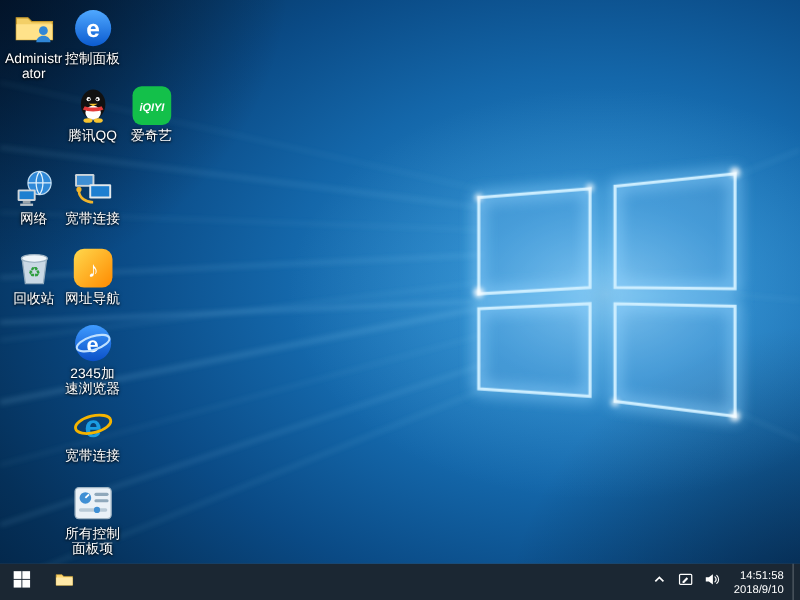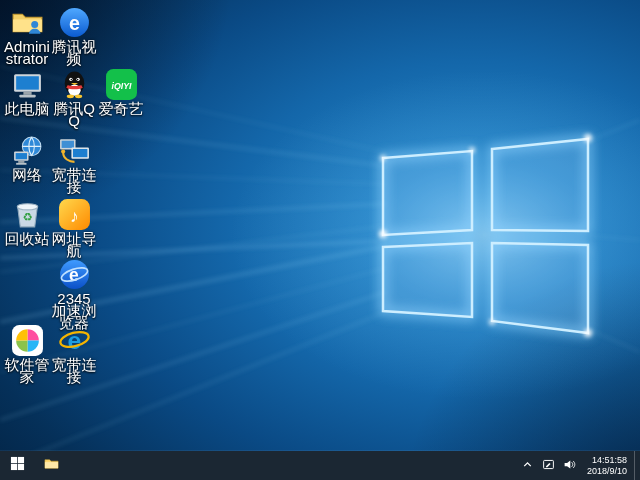--- a/index.html
+++ b/index.html
@@ -9,21 +9,21 @@
     background:
       radial-gradient(circle 430px at -4% -6%, rgba(2,12,28,.85), rgba(2,12,28,0) 60%),
       radial-gradient(circle 430px at 103% 108%, rgba(2,12,28,.6), rgba(2,12,28,0) 60%),
       radial-gradient(ellipse 640px 430px at 74% 47%, #2e94d6 0%, #1467aa 38%, #0a4a85 60%, #053059 82%, #02203f 100%);
   }
   .wallpaper-svg{position:absolute;left:0;top:0;z-index:0;}
   
   .dicon{position:absolute;width:46px;text-align:center;z-index:2;cursor:default;}
   .art{width:33px;height:33px;margin:0 auto;}
   .art svg{width:100%;height:100%;display:block;}
-  .dlabel{margin-top:2px;font-size:15px;line-height:12px;color:#fff;
+  .dlabel{margin-top:2px;font-size:11px;line-height:12px;color:#fff;
     text-shadow:0 1px 2px rgba(0,0,0,.95),0 0 3px rgba(0,0,0,.7);word-break:break-all;}
   
   .taskbar{position:absolute;left:0;bottom:0;width:640px;height:29px;background:#1b2733;
     z-index:5;display:flex;align-items:flex-start;box-shadow:0 -1px 0 rgba(255,255,255,.06);}
   .tb-btn{width:34px;height:29px;display:flex;align-items:center;justify-content:center;}
   .tb-btn svg{width:15px;height:15px;}
   .tray{margin-left:auto;display:flex;align-items:center;height:100%;}
   .tray-btn{width:21px;height:29px;display:flex;align-items:center;justify-content:center;}
   .tray-btn svg{width:13px;height:13px;}
   .clock{color:#fff;font-size:9px;line-height:10.5px;text-align:right;padding:0 7px;}
@@ -109,35 +109,24 @@
           <defs>
             <linearGradient id="gnav" x1="0" y1="0" x2="0" y2="1">
               <stop offset="0" stop-color="#4fa8ff"></stop>
               <stop offset="1" stop-color="#0b5bd0"></stop>
             </linearGradient>
           </defs>
           <circle cx="16" cy="16" r="14" fill="url(#gnav)"></circle>
           <text x="16" y="23" font-size="19" font-weight="bold" fill="#fff" text-anchor="middle">e</text>
         </svg>
     </div>
-    <div class="dlabel">腾讯视频</div>
-  </div>
-
-
-  <div class="dicon" style="left:4px;top:68px">
-    <div class="art">
-      <svg viewBox="0 0 32 32">
-          <rect x="3" y="6" width="26" height="17" rx="1.5" fill="#cfd6db"></rect>
-          <rect x="5" y="8" width="22" height="13" fill="#1d7fd0"></rect>
-          <rect x="12" y="23" width="8" height="3" fill="#9aa4ab"></rect>
-          <rect x="8" y="26" width="16" height="2.5" rx="1" fill="#b9c2c8"></rect>
-        </svg>
-    </div>
-    <div class="dlabel">此电脑</div>
-  </div>
+    <div class="dlabel">控制面板</div>
+  </div>
+
+
 
   <div class="dicon" style="left:51px;top:68px">
     <div class="art">
       <svg viewBox="0 0 32 32">
           <ellipse cx="16" cy="15" rx="9.5" ry="11.5" fill="#111"></ellipse>
           <ellipse cx="16" cy="21.5" rx="6" ry="5.5" fill="#fff"></ellipse>
           <circle cx="12.5" cy="11" r="1.6" fill="#fff"></circle>
           <circle cx="19.5" cy="11" r="1.6" fill="#fff"></circle>
           <circle cx="12.9" cy="11.2" r=".7"></circle>
           <circle cx="19.1" cy="11.2" r=".7"></circle>
@@ -226,44 +215,46 @@
             </linearGradient>
           </defs>
           <circle cx="16" cy="16" r="14" fill="url(#g25)"></circle>
           <text x="15.5" y="22.5" font-size="17" font-weight="bold" fill="#fff" text-anchor="middle">e</text>
           <ellipse cx="16" cy="16" rx="13.2" ry="5.2" fill="none" stroke="#bfe0ff" stroke-width="1.6" transform="rotate(-18 16 16)"></ellipse>
         </svg>
     </div>
     <div class="dlabel">2345加速浏览器</div>
   </div>
 
-  <div class="dicon" style="left:4px;top:324px">
-    <div class="art">
-      <svg viewBox="0 0 32 32">
-          <rect x="1" y="1" width="30" height="30" rx="7" fill="#fff"></rect>
-          <path d="M16 16L16 5A11 11 0 0 1 27 16z" fill="#ff4fa0"></path>
-          <path d="M16 16h11a11 11 0 0 1-11 11z" fill="#29b6f6"></path>
-          <path d="M16 16v11A11 11 0 0 1 5 16z" fill="#8bc34a"></path>
-          <path d="M16 16H5A11 11 0 0 1 16 5z" fill="#ffc107"></path>
-        </svg>
-    </div>
-    <div class="dlabel">软件管家</div>
-  </div>
 
   <div class="dicon" style="left:51px;top:324px">
     <div class="art">
       <svg viewBox="0 0 32 32">
           <text x="16" y="24.5" font-size="24" font-weight="bold" fill="#1b9de2" text-anchor="middle">e</text>
           <ellipse cx="16" cy="15" rx="14" ry="6.5" fill="none" stroke="#f5b400" stroke-width="2.2" transform="rotate(-14 16 15)"></ellipse>
         </svg>
     </div>
     <div class="dlabel">宽带连接</div>
   </div>
 
 
+  <div class="dicon" style="left:51px;top:386px">
+    <div class="art">
+      <svg viewBox="0 0 32 32">
+          <rect x="2" y="4" width="28" height="24" rx="3" fill="#eaf1f7" stroke="#9fb4c4"></rect>
+          <circle cx="10" cy="12" r="4.5" fill="#3f8fd4"></circle>
+          <path d="M10 12l2.8-2.8" stroke="#fff" stroke-width="1.4"></path>
+          <rect x="17" y="8" width="11" height="2.4" rx="1.2" fill="#8fa8bb"></rect>
+          <rect x="17" y="13" width="11" height="2.4" rx="1.2" fill="#8fa8bb"></rect>
+          <rect x="5" y="20" width="22" height="2.6" rx="1.3" fill="#b9cad7"></rect>
+          <circle cx="19" cy="21.3" r="2.4" fill="#3f8fd4"></circle>
+        </svg>
+    </div>
+    <div class="dlabel">所有控制面板项</div>
+  </div>
 
   <div class="taskbar">
 
     <div class="tb-btn">
       <span>
         <svg viewBox="0 0 16 16" width="15" height="15">
             <rect x="1" y="1" width="6.6" height="6.6" fill="#fff"></rect>
             <rect x="8.4" y="1" width="6.6" height="6.6" fill="#fff"></rect>
             <rect x="1" y="8.4" width="6.6" height="6.6" fill="#fff"></rect>
             <rect x="8.4" y="8.4" width="6.6" height="6.6" fill="#fff"></rect>

